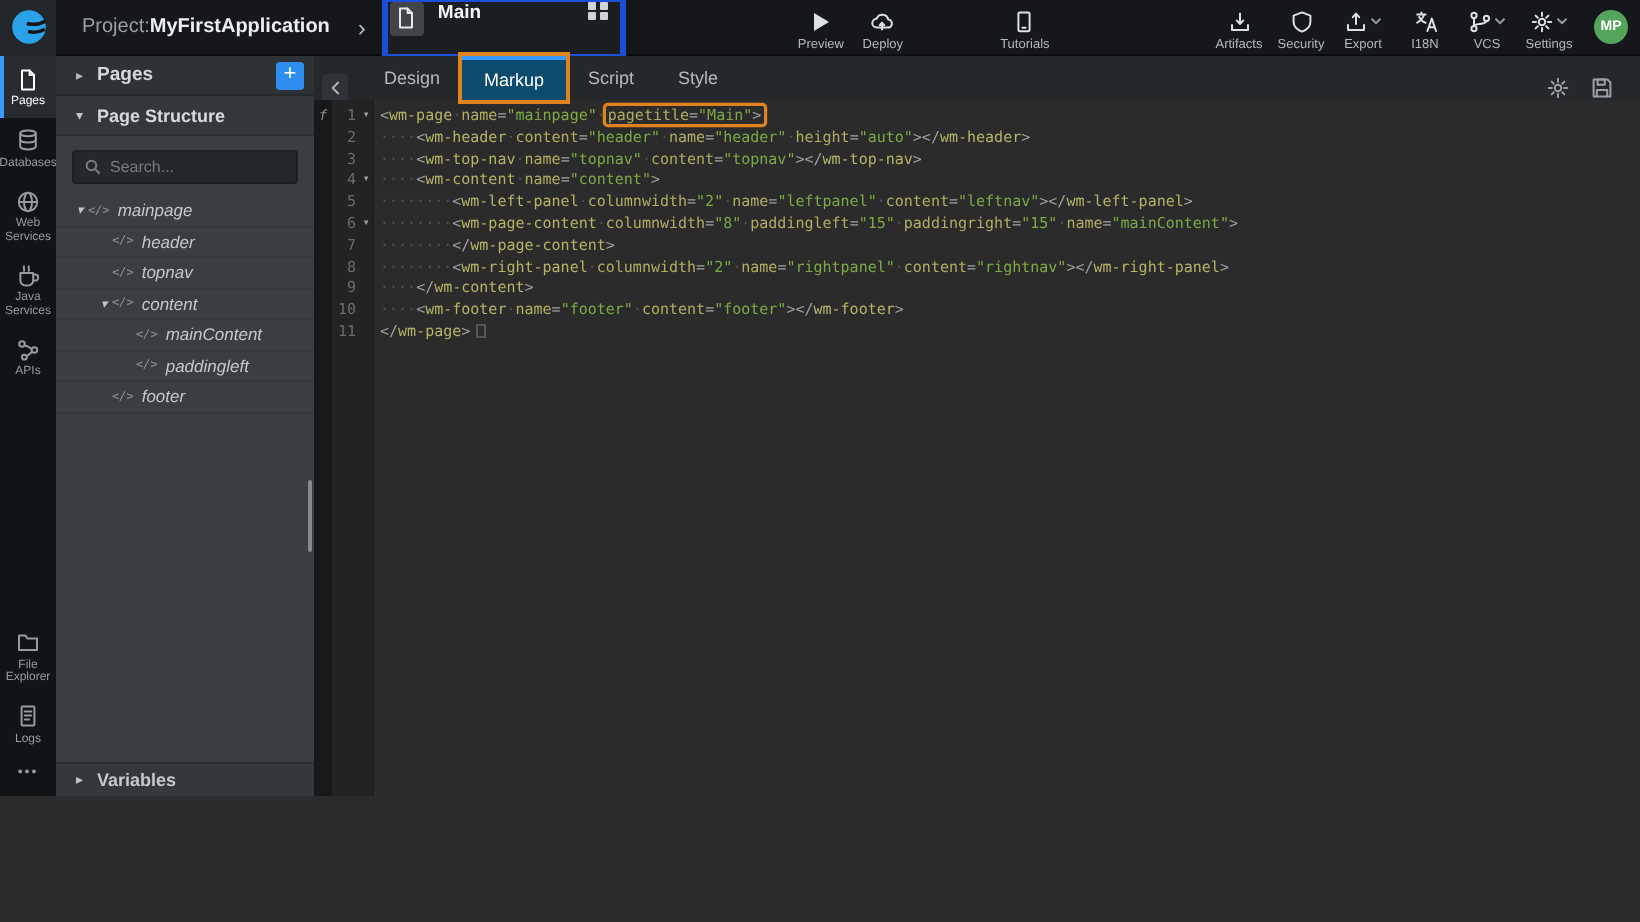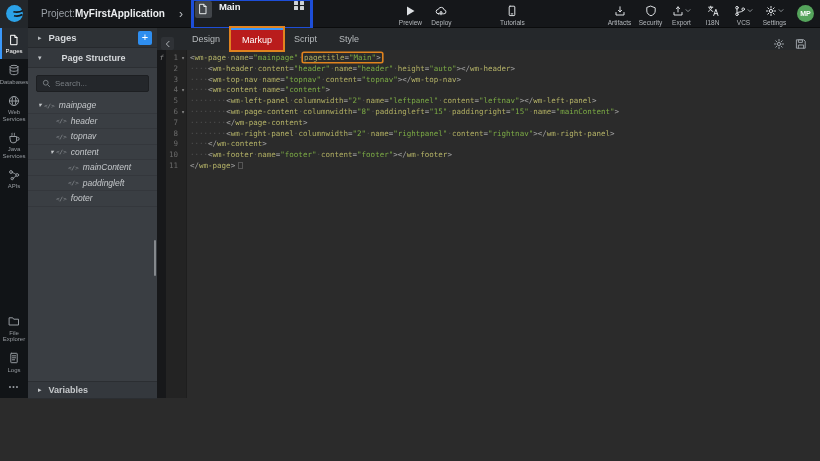--- a/index.html
+++ b/index.html
@@ -43,21 +43,21 @@
   .rail-item.active{background:#282c31;box-shadow:inset 2px 0 0 var(--accent);color:#fff;}
   .rail-spacer{flex:1;}
   .rail-dots{color:#969ba0;font-size:7px;text-align:center;letter-spacing:1px;padding:6px 0 8px 0;cursor:pointer;}
 
   
   .panel{width:129px;background:#3a3e43;display:flex;flex-direction:column;flex:none;position:relative;}
   .panel-header{height:20px;background:#2e3236;border-bottom:1px solid #26292d;display:flex;align-items:center;padding:0 5px 0 10px;flex:none;}
   .panel-header .caret{font-size:7px;color:#b6babd;margin-right:7px;}
   .panel-header .ptitle{font-size:9.5px;font-weight:bold;color:#d6d9dc;flex:1;}
   .plus-btn{width:14px;height:14px;background:#2e8ef0;border-radius:2px;color:#fff;font-size:11px;line-height:12px;text-align:center;cursor:pointer;flex:none;}
-  .section-header{height:20px;background:#34383d;border-bottom:1px solid #2c2f33;display:flex;align-items:center;padding:0 10px;flex:none;gap:13px;}
+  .section-header{height:20px;background:#34383d;border-bottom:1px solid #2c2f33;display:flex;align-items:center;padding:0 10px;flex:none;}
   .section-header .caret{font-size:7px;color:#c3c6c9;margin-right:7px;}
   .section-header .stitle{font-size:9px;font-weight:bold;color:#d6d9dc;}
   .search-row{height:30px;display:flex;align-items:center;justify-content:center;flex:none;}
   .search-box{width:113px;height:17px;background:#24272b;border:1px solid #1d1f22;border-radius:2px;display:flex;align-items:center;padding:0 5px;gap:4px;}
   .search-box .sic{color:#787d82;display:flex;}
   .search-box input{background:transparent;border:none;outline:none;color:#c3c6c9;font-size:8px;width:90px;font-family:"Liberation Sans",sans-serif;}
   .search-box input::placeholder{color:#787d82;}
   .tree{flex:none;font-style:italic;}
   .tree-row{height:15.5px;display:flex;align-items:center;border-bottom:1px solid #34373c;cursor:pointer;}
   .tree-row .tcaret{width:8px;font-size:6.5px;color:#c3c6c9;text-align:center;flex:none;}
@@ -68,21 +68,21 @@
   .variables-row .caret{font-size:7px;color:#c3c6c9;margin-right:7px;}
   .variables-row .vtitle{font-size:9px;color:#c5c8cb;font-weight:bold;}
   .panel-fill2{flex:1;}
   .panel-scrollbar{position:absolute;right:1px;top:212px;width:2.5px;height:36px;background:#85898d;border-radius:1px;}
 
   
   .editor{flex:1;display:flex;flex-direction:column;min-width:0;}
   .tabbar{height:22px;background:#25282b;display:flex;align-items:flex-end;flex:none;}
   .collapse-btn{width:13px;height:13px;background:#2f3236;border-radius:2px;margin:0 7px 0 4px;display:flex;align-items:center;justify-content:center;color:#aeb2b6;cursor:pointer;flex:none;}
   .etab{height:100%;display:flex;align-items:center;padding:0 11px;font-size:9px;color:#b6babd;cursor:pointer;position:relative;}
-  .etab.active{background:#b91c1c;color:#ffffff;border-top:2px solid var(--accent);box-shadow:0 0 0 2px var(--orange);z-index:2;}
+  .etab.active{background:#0c4a6e;color:#ffffff;border-top:2px solid var(--accent);box-shadow:0 0 0 2px var(--orange);z-index:2;}
   .tab-tools{margin-left:auto;display:flex;align-items:center;gap:10px;margin-right:13px;color:#9aa0a6;}
   .tool-ic{display:flex;cursor:pointer;}
 
   
   .code{flex:1;position:relative;background:#2b2b2b;font-family:"DejaVu Sans Mono",monospace;font-size:7.5px;overflow:hidden;}
   .gutter-bg-a{position:absolute;left:0;top:0;bottom:0;width:9px;background:#17181a;}
   .gutter-bg-b{position:absolute;left:9px;top:0;bottom:0;width:21px;background:#232323;border-right:1px solid #1e1e1e;}
   .code-lines{position:relative;padding-top:3px;}
   .cline{display:flex;height:10.8px;line-height:10.8px;white-space:pre;}
   .cline .mk{width:9px;flex:none;color:#8a8a8a;font-style:italic;text-align:center;font-size:7px;}

